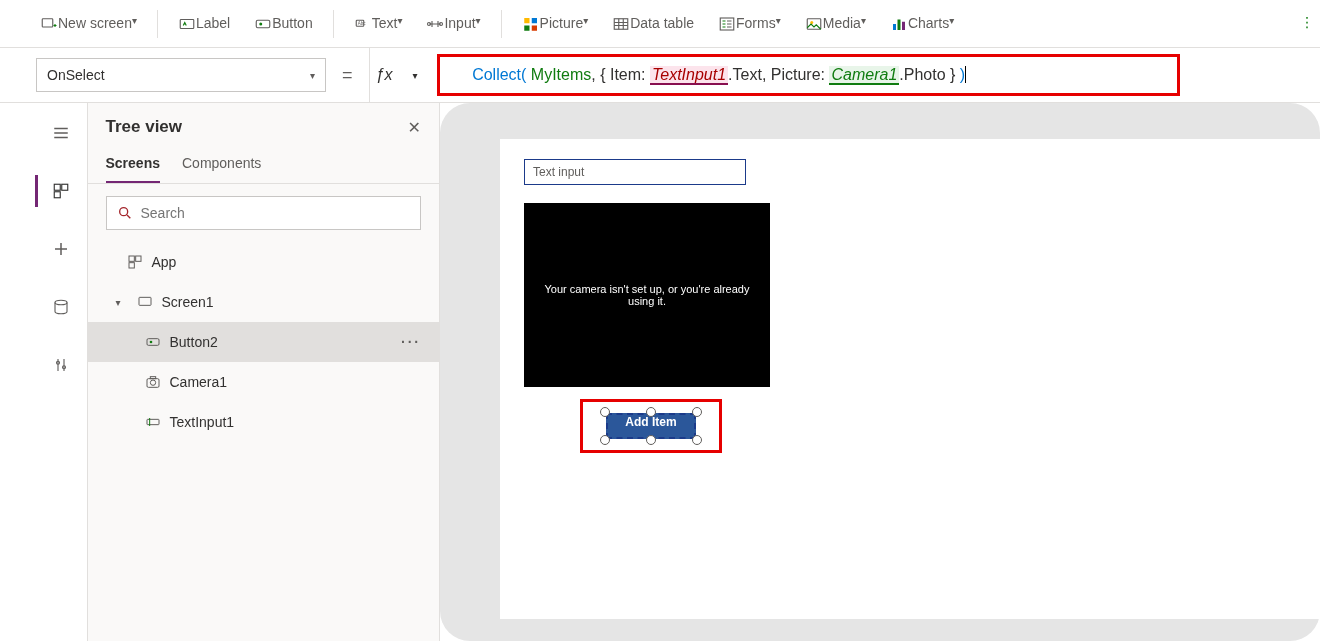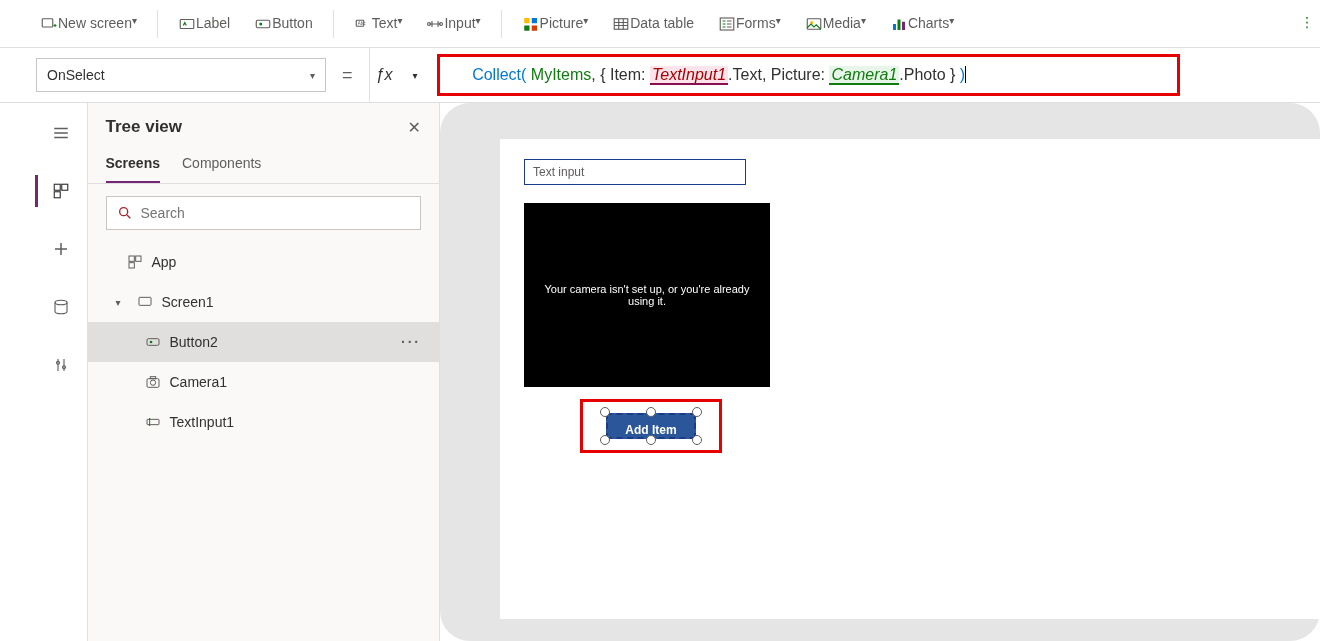--- a/index.html
+++ b/index.html
@@ -57,21 +57,21 @@
   .tree-row .ticon { width: 18px; height: 18px; display: flex; align-items: center; justify-content: center; color: #605e5c; }
   .tree-more { margin-left: auto; letter-spacing: 2px; color: #605e5c; font-weight: bold; }
 
   
   .canvas-wrap { flex: 1; background: #e5e5e5; padding: 36px 0 0 60px; border-radius: 30px; }
   .canvas { width: 820px; height: 480px; background: #fff; position: relative; }
   .text-input { position: absolute; left: 24px; top: 20px; width: 222px; height: 26px; border: 1px solid #1b3a8a; display: flex; align-items: center; padding: 0 8px; font-size: 12px; color: #605e5c; }
   .camera-box { position: absolute; left: 24px; top: 64px; width: 246px; height: 184px; background: #000; color: #fff; display: flex; align-items: center; justify-content: center; text-align: center; font-size: 11px; padding: 0 10px; }
   .btn-wrap { position: absolute; left: 80px; top: 260px; width: 142px; height: 54px; border: 3px solid #e60000; display: flex; align-items: center; justify-content: center; }
   .sel-box { position: relative; }
-  .add-btn { width: 90px; height: 26px; background: #2b579a; color: #fff; border: 2px dashed #1b3a8a; font-size: 12px; font-weight: 600; display: flex; align-items: flex-end; justify-content: center; }
+  .add-btn { width: 90px; height: 26px; background: #2b579a; color: #fff; border: 2px dashed #1b3a8a; font-size: 12px; font-weight: 600; display: flex; align-items: flex-start; justify-content: center; }
   .handle { position: absolute; width: 10px; height: 10px; background: #fff; border: 1px solid #605e5c; border-radius: 50%; }
   .h-tl { left: -6px; top: -6px; } .h-tc { left: 50%; top: -6px; margin-left: -5px; } .h-tr { right: -6px; top: -6px; }
   .h-bl { left: -6px; bottom: -6px; } .h-bc { left: 50%; bottom: -6px; margin-left: -5px; } .h-br { right: -6px; bottom: -6px; }
   .plus-overflow { position: absolute; right: 6px; top: 14px; font-size: 14px; color: #107c10; }
 </style>
 </head>
 <body>
 
 <div class="ribbon">
   <div style="width:18px"></div>

